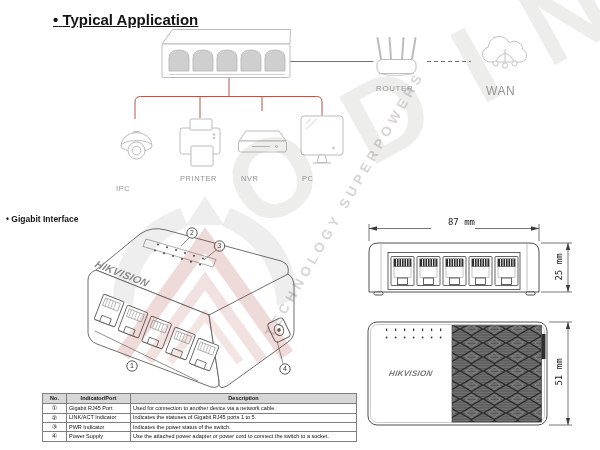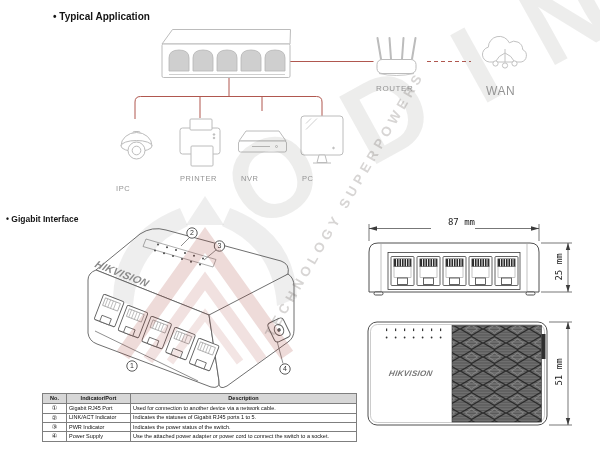--- a/index.html
+++ b/index.html
@@ -1,21 +1,21 @@
 <!DOCTYPE html>
 <html><head>
 <meta charset="utf-8">
 <style>
   html,body{margin:0;padding:0;background:#fff;}
   .page{position:relative;width:600px;height:450px;background:#fff;overflow:hidden;
         font-family:"Liberation Sans",sans-serif;}
   .layer{position:absolute;left:0;top:0;width:600px;height:450px;}
   svg{display:block;}
   .heading{position:absolute;font-weight:bold;color:#141414;white-space:nowrap;}
-  #h-typical{left:53px;top:11px;font-size:10px;}
+  #h-typical{left:53px;top:11px;font-size:15px;text-decoration:underline;}
   #h-physical{left:6px;top:214px;font-size:8.5px;}
   .lbl{position:absolute;color:#949494;letter-spacing:0.6px;text-align:left;
        font-size:7.5px;white-space:nowrap;}
   .dim{position:absolute;font-family:"DejaVu Sans Mono",monospace;font-size:9px;
        color:#222;text-align:center;white-space:nowrap;}
   .dim.vert{transform:rotate(-90deg);}
   .brand{position:absolute;font-weight:800;font-style:italic;color:#8a8a8a;
          white-space:nowrap;letter-spacing:0.3px;}
   #brand-iso{left:99px;top:258px;font-size:10.5px;transform:rotate(21deg) skewX(-8deg);
              transform-origin:0 0;}

